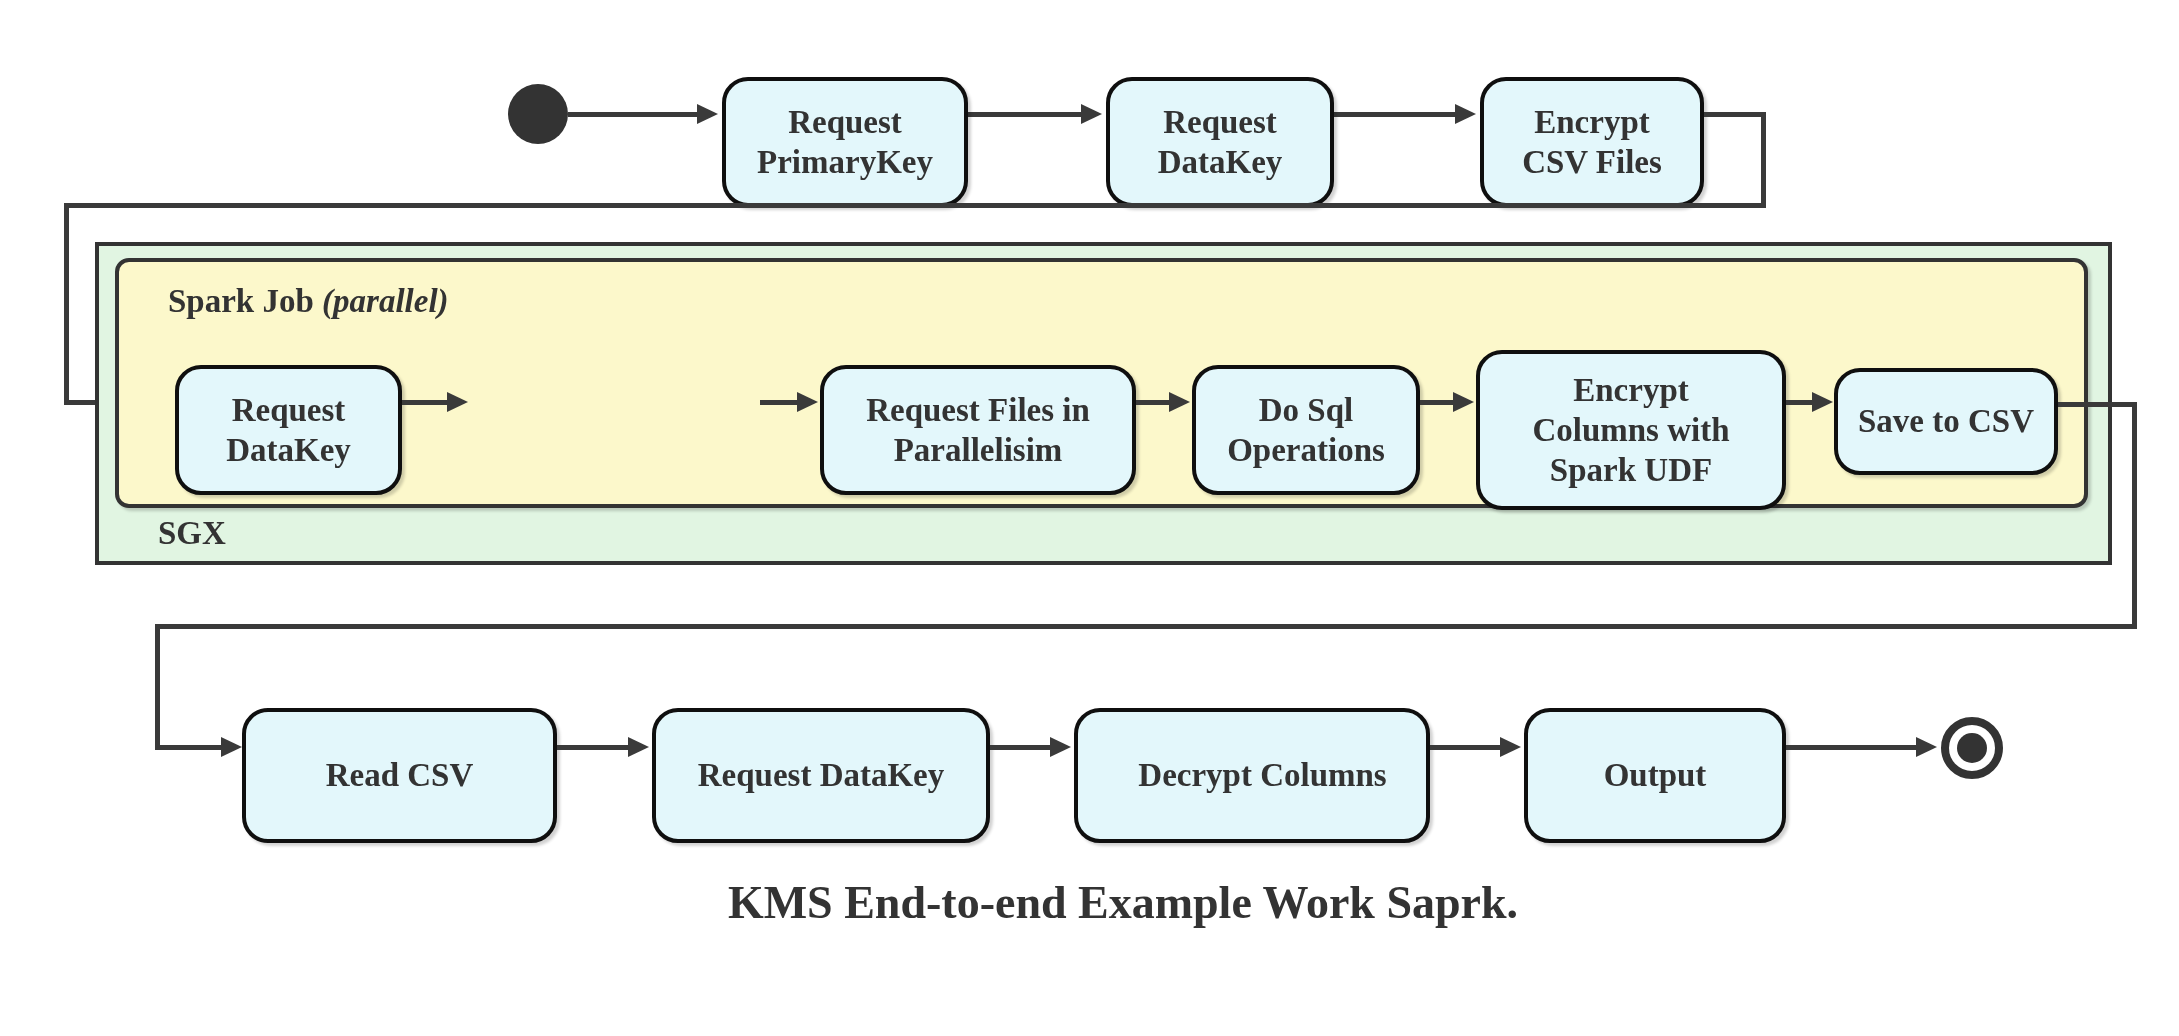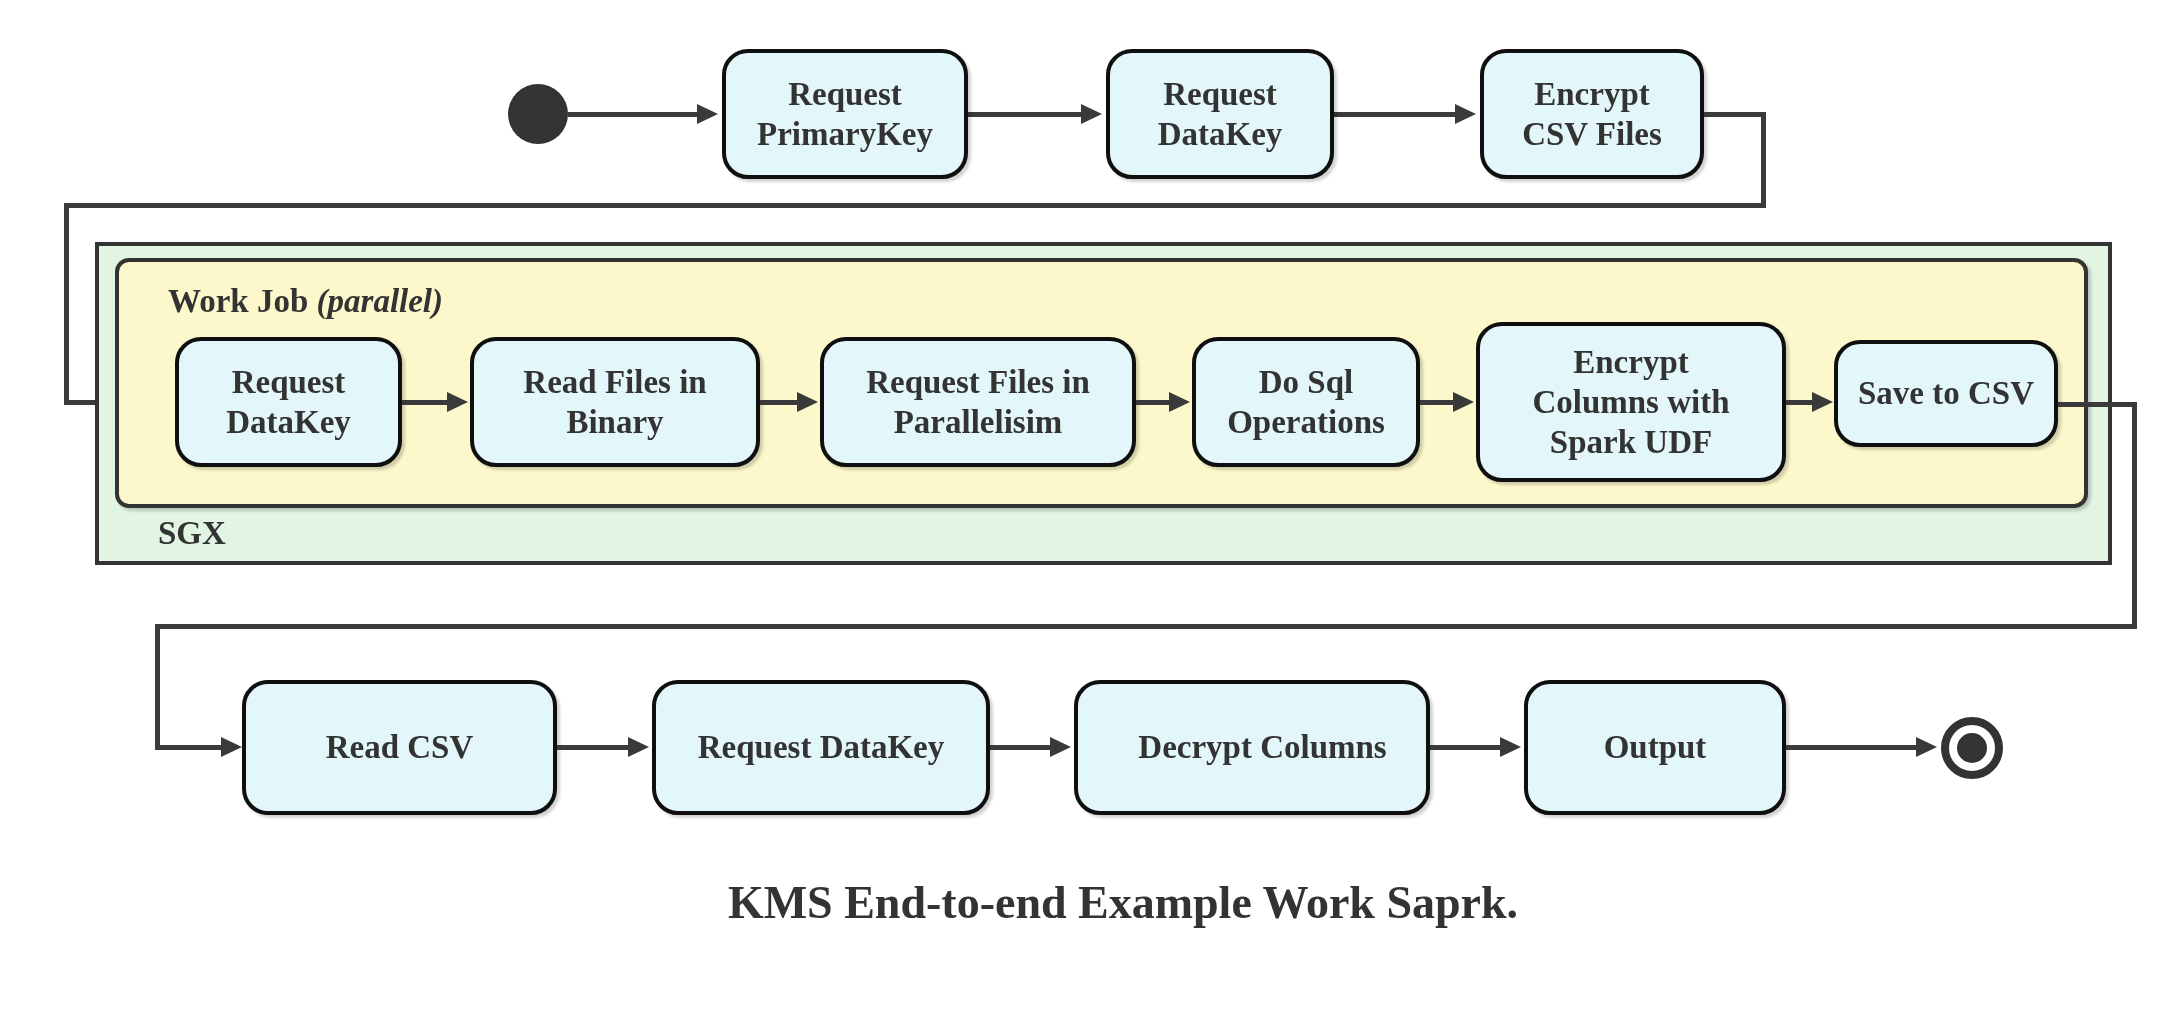--- a/index.html
+++ b/index.html
@@ -17,20 +17,21 @@
     background:#e3f7fb;
     border:4px solid #0f0f0f;
     border-radius:26px;
     box-shadow:3px 3px 3px rgba(0,0,0,0.18);
     display:flex;align-items:center;justify-content:center;
     text-align:center;
     font-weight:bold;
     font-size:33px;
     line-height:1.22;
     box-sizing:border-box;
+    margin-top:28px;
   }
   .node-label{white-space:pre-line;}
   
   .container-outer{
     position:absolute;
     background:#e1f5e2;
     border:4px solid #333333;
     box-sizing:border-box;
   }
   .container-inner{
@@ -112,36 +113,32 @@
   <div class="hline" style="left:64px;top:203px;width:1702px;"></div>
   <div class="vline" style="left:64px;top:203px;height:202px;"></div>
   <div class="hline" style="left:64px;top:400px;width:90px;"></div>
   <div class="arrow-right" style="left:153px;top:392px;"></div>
 
   <div class="container-outer" style="left:95px;top:242px;width:2017px;height:323px;"></div>
 
   <div class="container-inner" style="left:115px;top:258px;width:1973px;height:250px;"></div>
 
   <div class="container-label" style="left:168px;top:283px;">
-    <span>Work Job</span>
+    <span>Spark Job</span>
     <span class="label-italic">(parallel)</span>
   </div>
   <div class="container-label" style="left:158px;top:515px;">SGX</div>
 
   <div class="node" style="left:175px;top:337px;width:227px;height:130px;">
     <span class="node-label">Request
 DataKey</span>
   </div>
   <div class="hline" style="left:402px;top:400px;width:46px;"></div>
   <div class="arrow-right" style="left:447px;top:392px;"></div>
 
-  <div class="node" style="left:470px;top:337px;width:290px;height:130px;">
-    <span class="node-label">Read Files in
-Binary</span>
-  </div>
   <div class="hline" style="left:760px;top:400px;width:38px;"></div>
   <div class="arrow-right" style="left:797px;top:392px;"></div>
 
   <div class="node" style="left:820px;top:337px;width:316px;height:130px;">
     <span class="node-label">Request Files in
 Parallelisim</span>
   </div>
   <div class="hline" style="left:1136px;top:400px;width:34px;"></div>
   <div class="arrow-right" style="left:1169px;top:392px;"></div>
 

